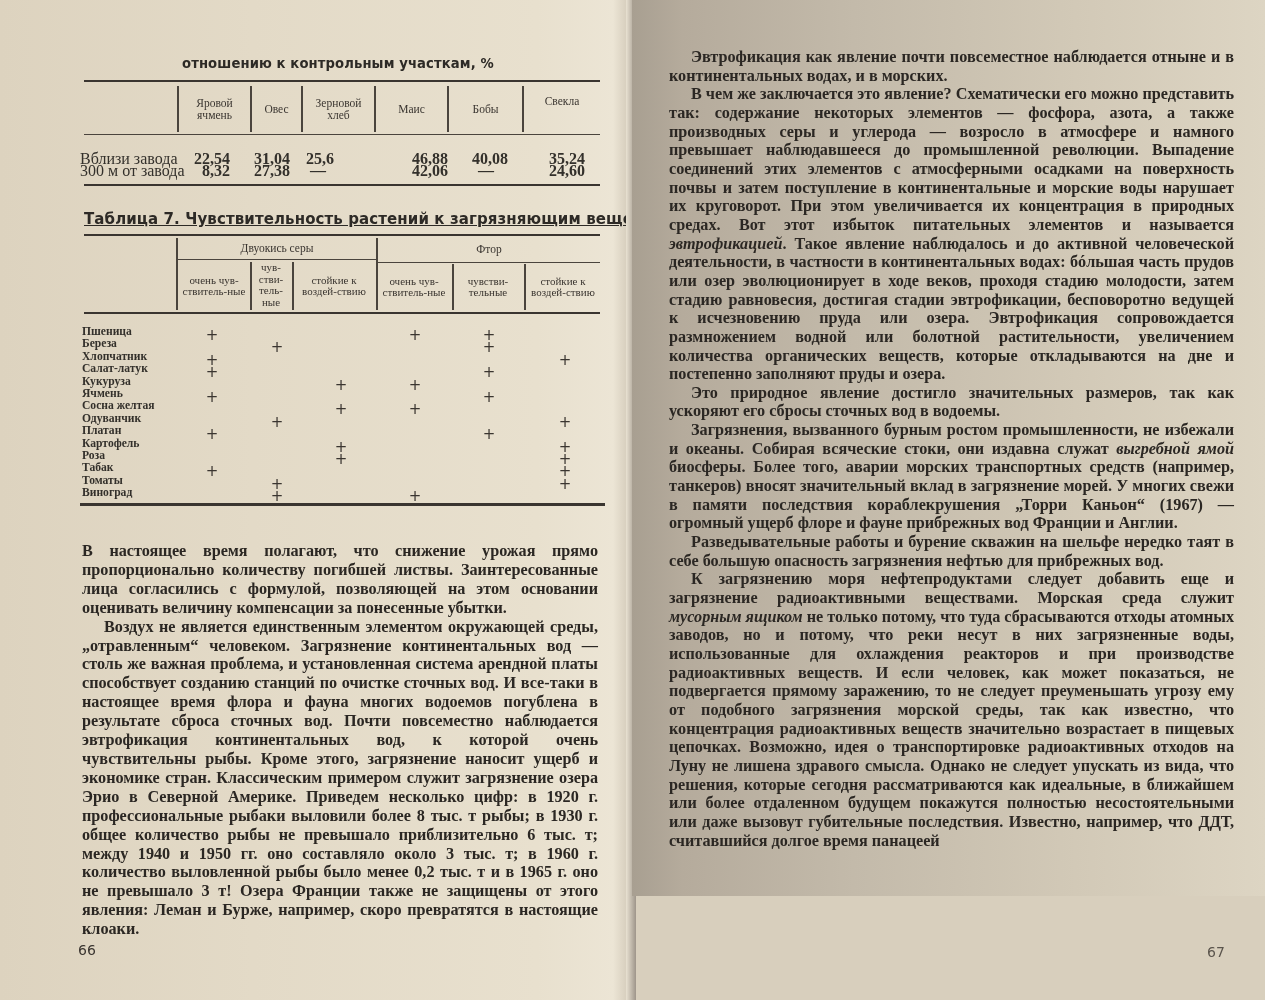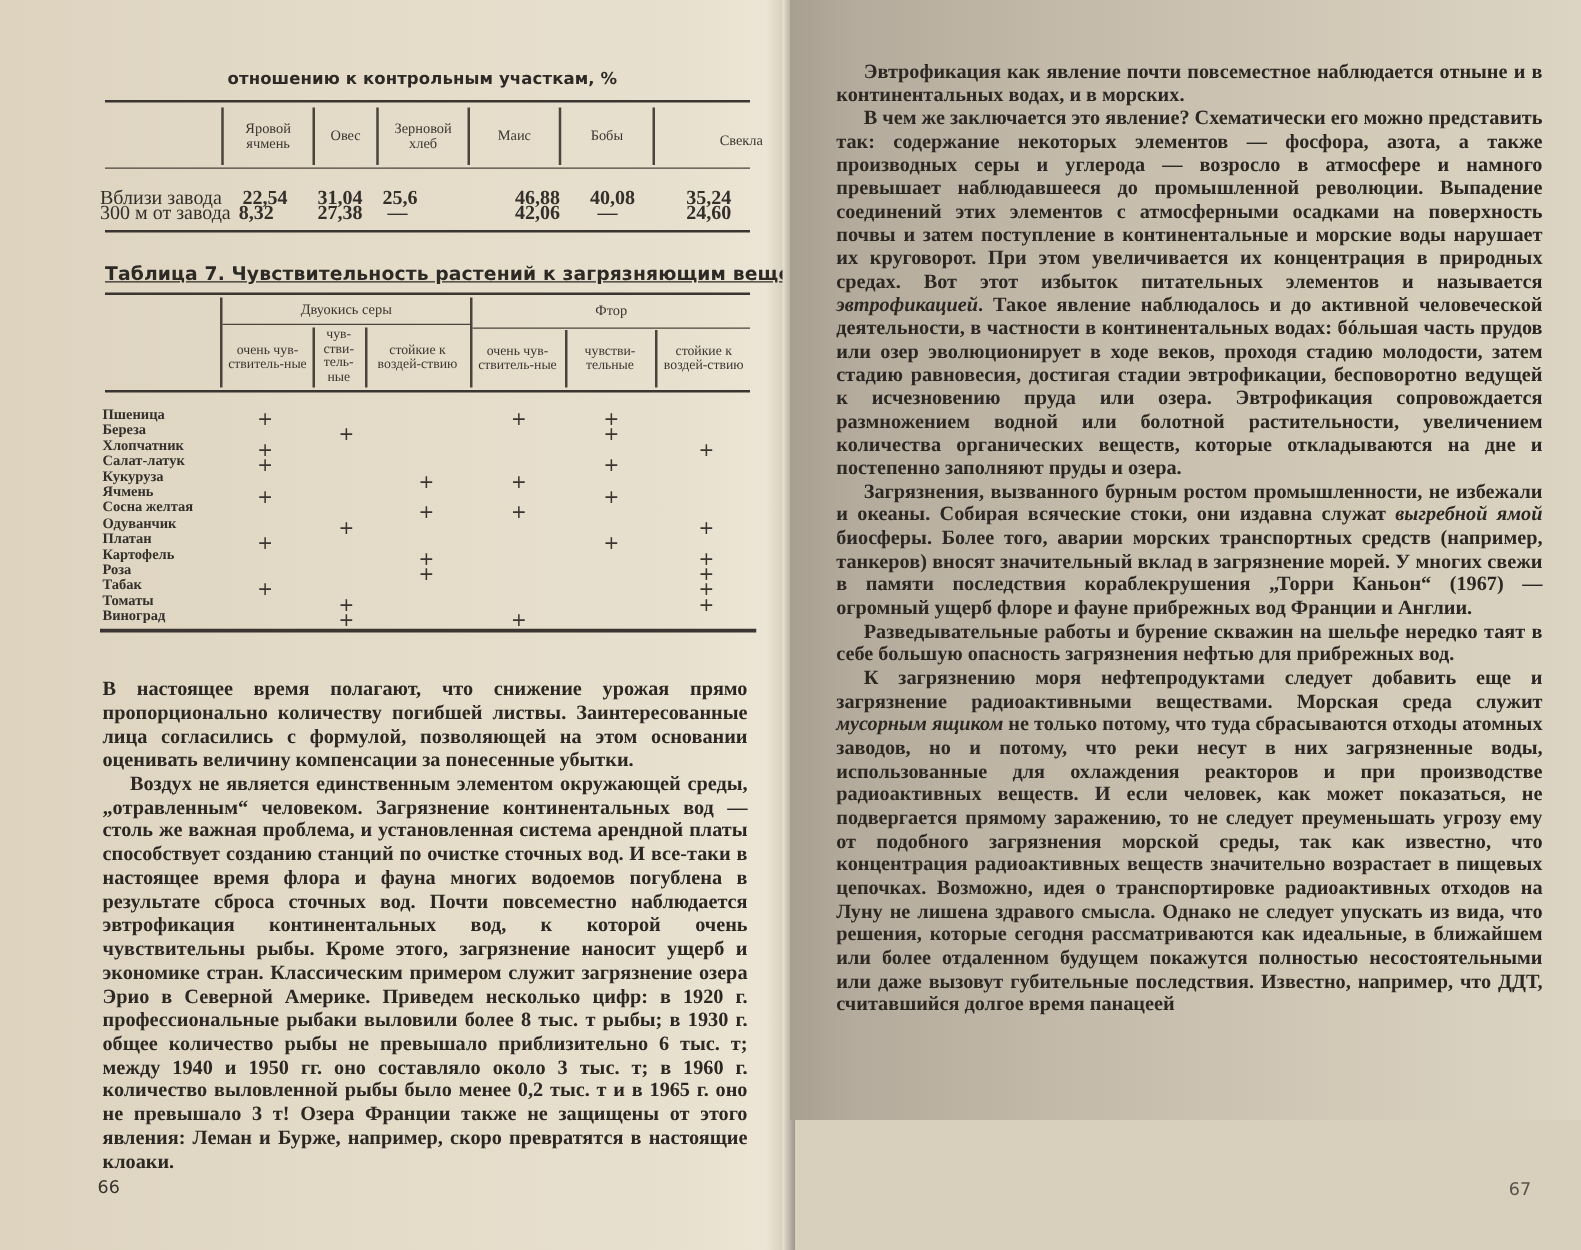--- a/index.html
+++ b/index.html
@@ -75,34 +75,34 @@
     <div class="vline" style="left:301px; top:86px; height:46px;"></div>
     <div class="vline" style="left:374px; top:86px; height:46px;"></div>
     <div class="vline" style="left:447px; top:86px; height:46px;"></div>
     <div class="vline" style="left:522px; top:86px; height:46px;"></div>
 
     <div class="hcell" style="left:179px; top:86px; width:71px; height:46px;">Яровой ячмень</div>
     <div class="hcell" style="left:252px; top:86px; width:49px; height:46px;">Овес</div>
     <div class="hcell" style="left:303px; top:86px; width:71px; height:46px;">Зерновой хлеб</div>
     <div class="hcell" style="left:376px; top:86px; width:71px; height:46px;">Маис</div>
     <div class="hcell" style="left:449px; top:86px; width:73px; height:46px;">Бобы</div>
-    <div class="hcell" style="left:524px; top:90px; width:76px; height:46px;padding-left:31px;">Свекла</div>
+    <div class="hcell" style="left:524px; top:78px; width:76px; height:46px;">Свекла</div>
 
     <div class="rule-thin" style="left:84px; top:134px; width:516px;"></div>
 
     <div class="rowlabel" style="left:80px; top:150px;">Вблизи завода</div>
     <div class="num" style="left:180px; top:150px;">22,54</div>
     <div class="num" style="left:240px; top:150px;">31,04</div>
     <div class="num" style="left:302px; top:150px; width:32px;">25,6</div>
     <div class="num" style="left:398px; top:150px;">46,88</div>
     <div class="num" style="left:458px; top:150px;">40,08</div>
     <div class="num" style="left:535px; top:150px;">35,24</div>
 
     <div class="rowlabel" style="left:80px; top:162px;">300 м от завода</div>
-    <div class="num" style="left:180px; top:162px;text-align:center;">8,32</div>
+    <div class="num" style="left:180px; top:162px;">8,32</div>
     <div class="num" style="left:240px; top:162px;">27,38</div>
     <div class="num" style="left:302px; top:162px; width:32px; text-align:center;">—</div>
     <div class="num" style="left:398px; top:162px;">42,06</div>
     <div class="num" style="left:470px; top:162px; width:32px; text-align:center;">—</div>
     <div class="num" style="left:535px; top:162px;">24,60</div>
 
     <div class="rule" style="left:84px; top:184px; width:516px;"></div>
 
     <div class="tcaption" style="left:84px; top:210px; font-size:15px;text-decoration:underline;">Таблица 7. Чувствительность растений к загрязняющим веществам</div>
     <div class="rule" style="left:84px; top:234px; width:516px;"></div>
@@ -184,19 +184,20 @@
 
     <div class="pagenum" style="left:78px; top:942px;">66</div>
   </div>
 
   <div class="gutter"></div>
 
   <div class="page-right">
     <div class="body-col" id="right-body" style="left:37px; top:48px; width:565px; line-height:18.65px;">
         <p>Эвтрофикация как явление почти повсеместное наблюдается отныне и в континентальных водах, и в морских.</p>
         <p>В чем же заключается это явление? Схематически его можно представить так: содержание некоторых элементов — фосфора, азота, а также производных серы и углерода — возросло в атмосфере и намного превышает наблюдавшееся до промышленной революции. Выпадение соединений этих элементов с атмосферными осадками на поверхность почвы и затем поступление в континентальные и морские воды нарушает их круговорот. При этом увеличивается их концентрация в природных средах. Вот этот избыток питательных элементов и называется <em>эвтрофикацией</em>. Такое явление наблюдалось и до активной человеческой деятельности, в частности в континентальных водах: бóльшая часть прудов или озер эволюционирует в ходе веков, проходя стадию молодости, затем стадию равновесия, достигая стадии эвтрофикации, бесповоротно ведущей к исчезновению пруда или озера. Эвтрофикация сопровождается размножением водной или болотной растительности, увеличением количества органических веществ, которые откладываются на дне и постепенно заполняют пруды и озера.</p>
+        <p>Это природное явление достигло значительных размеров, так как ускоряют его сбросы сточных вод в водоемы.</p>
         <p>Загрязнения, вызванного бурным ростом промышленности, не избежали и океаны. Собирая всяческие стоки, они издавна служат <em>выгребной ямой</em> биосферы. Более того, аварии морских транспортных средств (например, танкеров) вносят значительный вклад в загрязнение морей. У многих свежи в памяти последствия кораблекрушения „Торри Каньон“ (1967) — огромный ущерб флоре и фауне прибрежных вод Франции и Англии.</p>
         <p>Разведывательные работы и бурение скважин на шельфе нередко таят в себе большую опасность загрязнения нефтью для прибрежных вод.</p>
         <p>К загрязнению моря нефтепродуктами следует добавить еще и загрязнение радиоактивными веществами. Морская среда служит <em>мусорным ящиком</em> не только потому, что туда сбрасываются отходы атомных заводов, но и потому, что реки несут в них загрязненные воды, использованные для охлаждения реакторов и при производстве радиоактивных веществ. И если человек, как может показаться, не подвергается прямому заражению, то не следует преуменьшать угрозу ему от подобного загрязнения морской среды, так как известно, что концентрация радиоактивных веществ значительно возрастает в пищевых цепочках. Возможно, идея о транспортировке радиоактивных отходов на Луну не лишена здравого смысла. Однако не следует упускать из вида, что решения, которые сегодня рассматриваются как идеальные, в ближайшем или более отдаленном будущем покажутся полностью несостоятельными или даже вызовут губительные последствия. Известно, например, что ДДТ, считавшийся долгое время панацеей</p>
       </div>
     <div class="pagenum" style="left:575px; top:944px; color:#5a544c;">67</div>
   </div>
 </div>
 
 </body></html>

